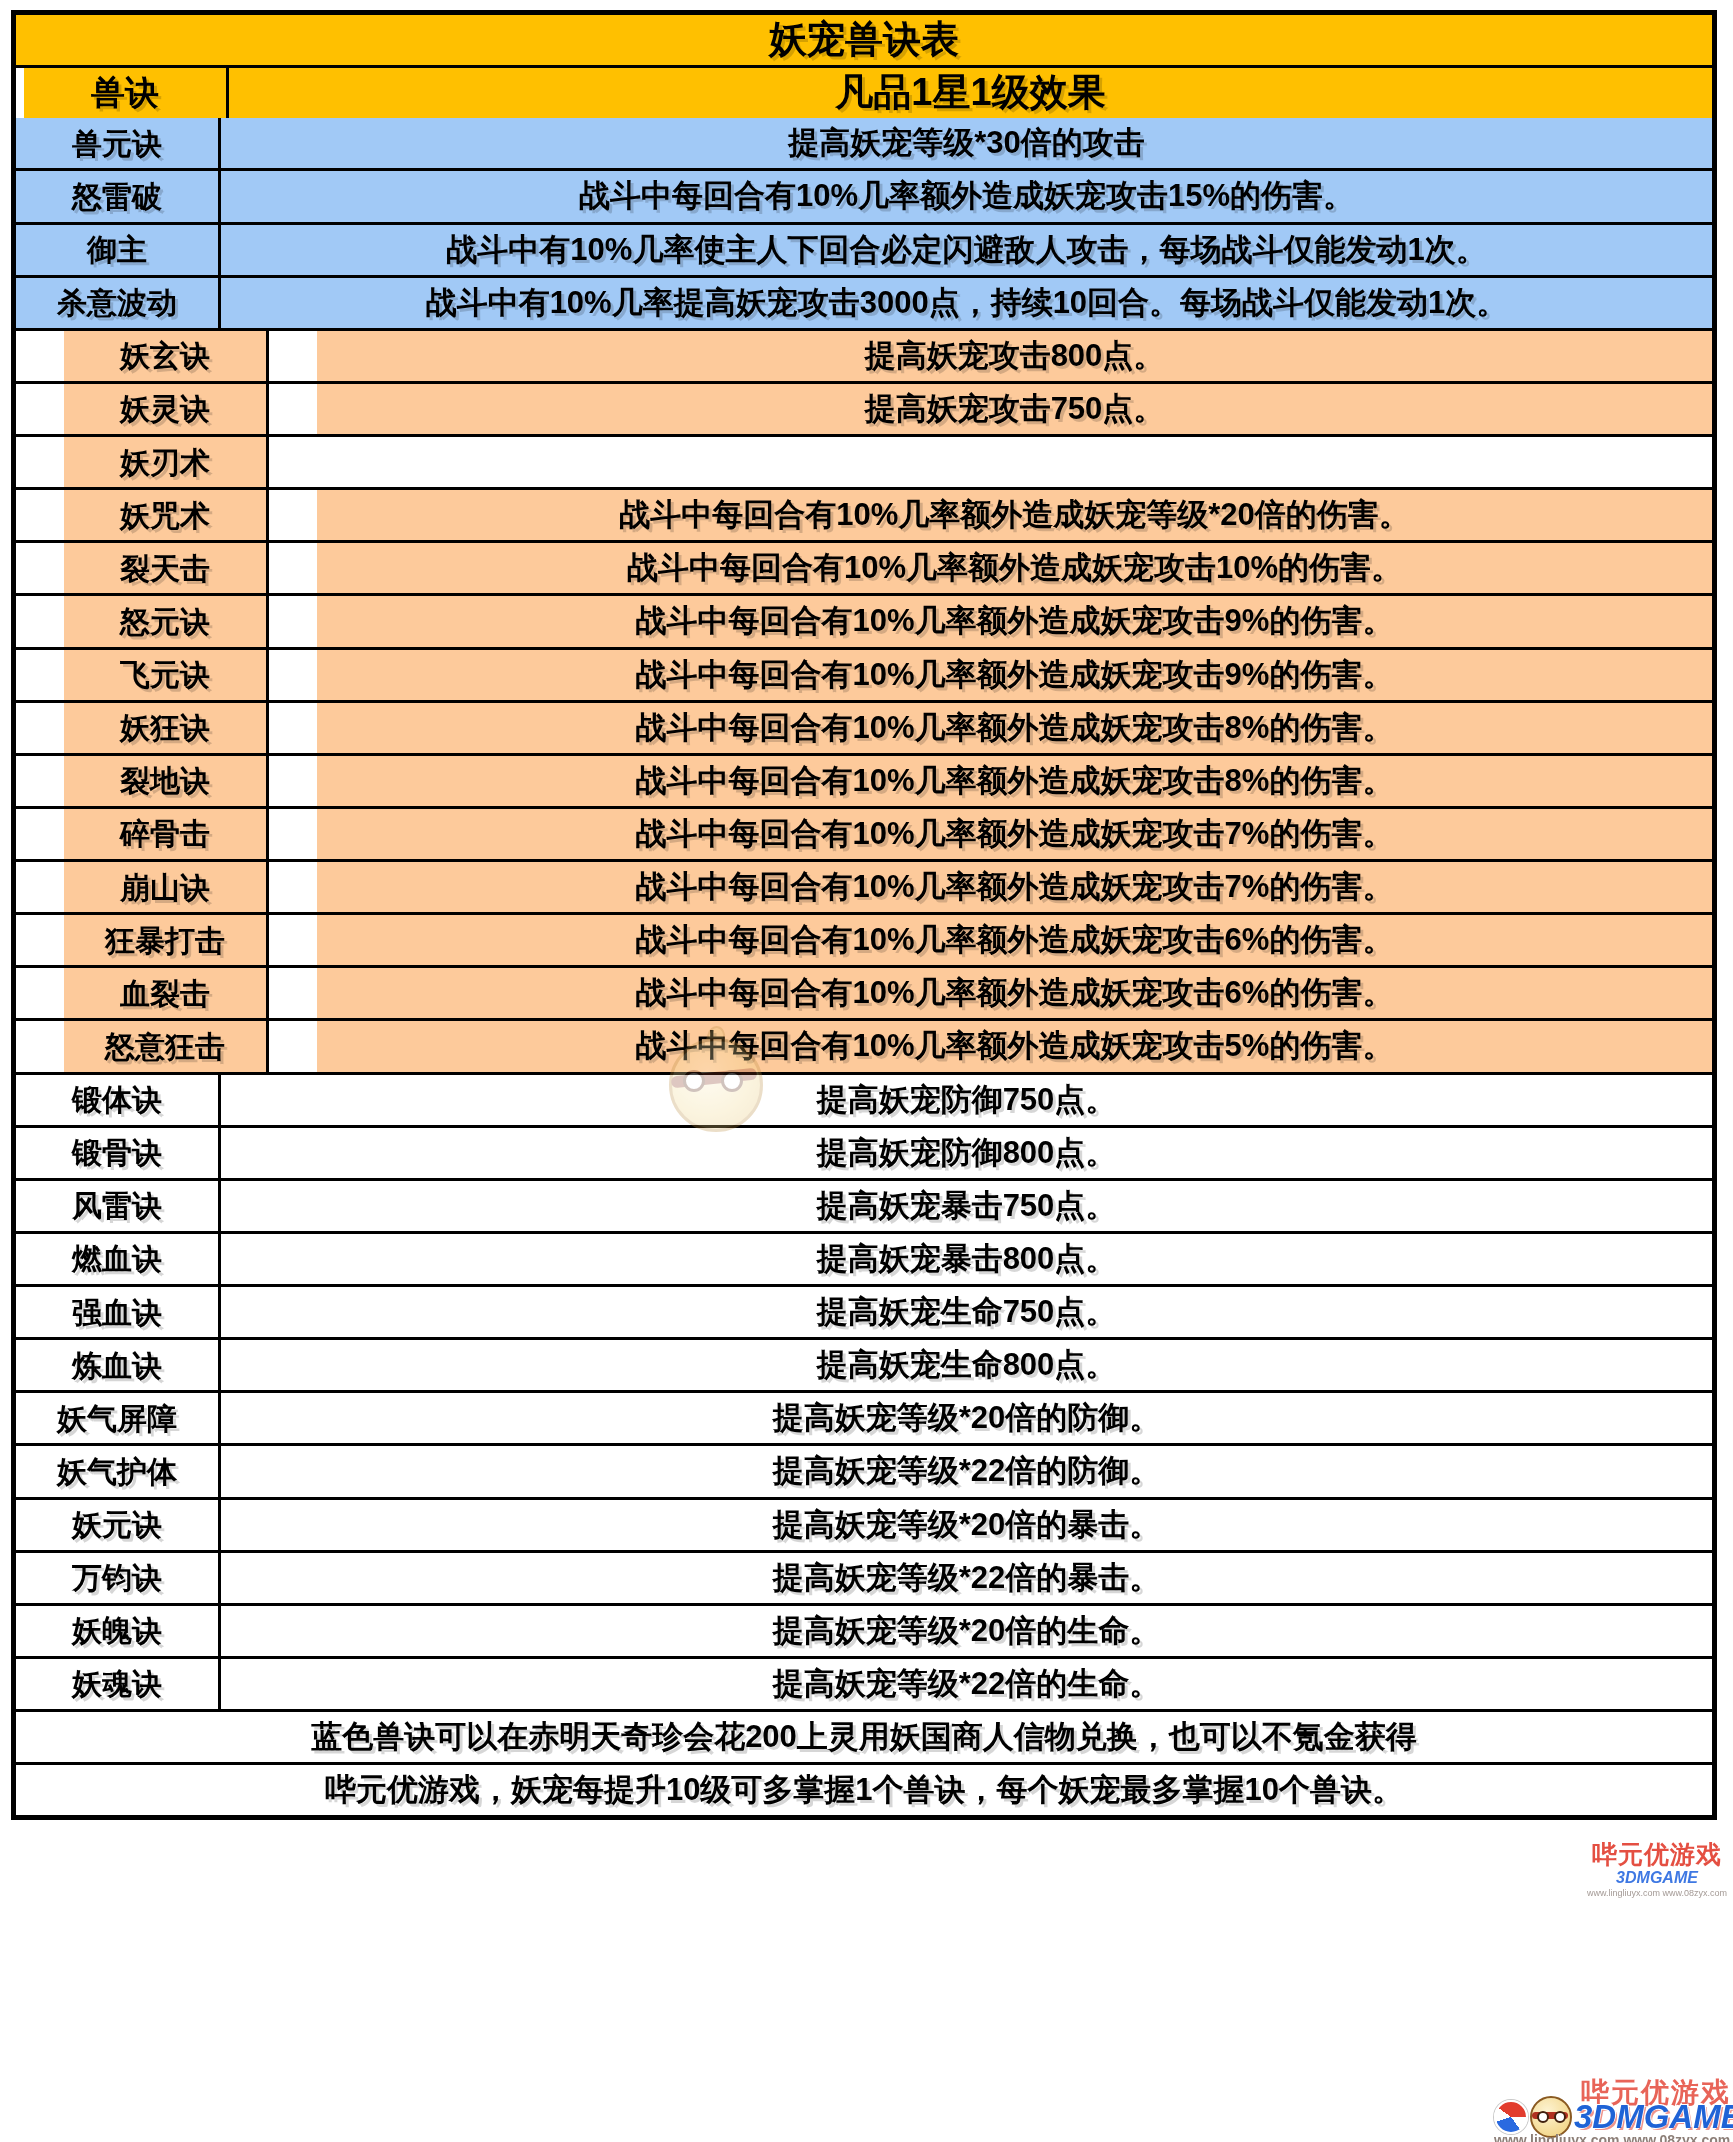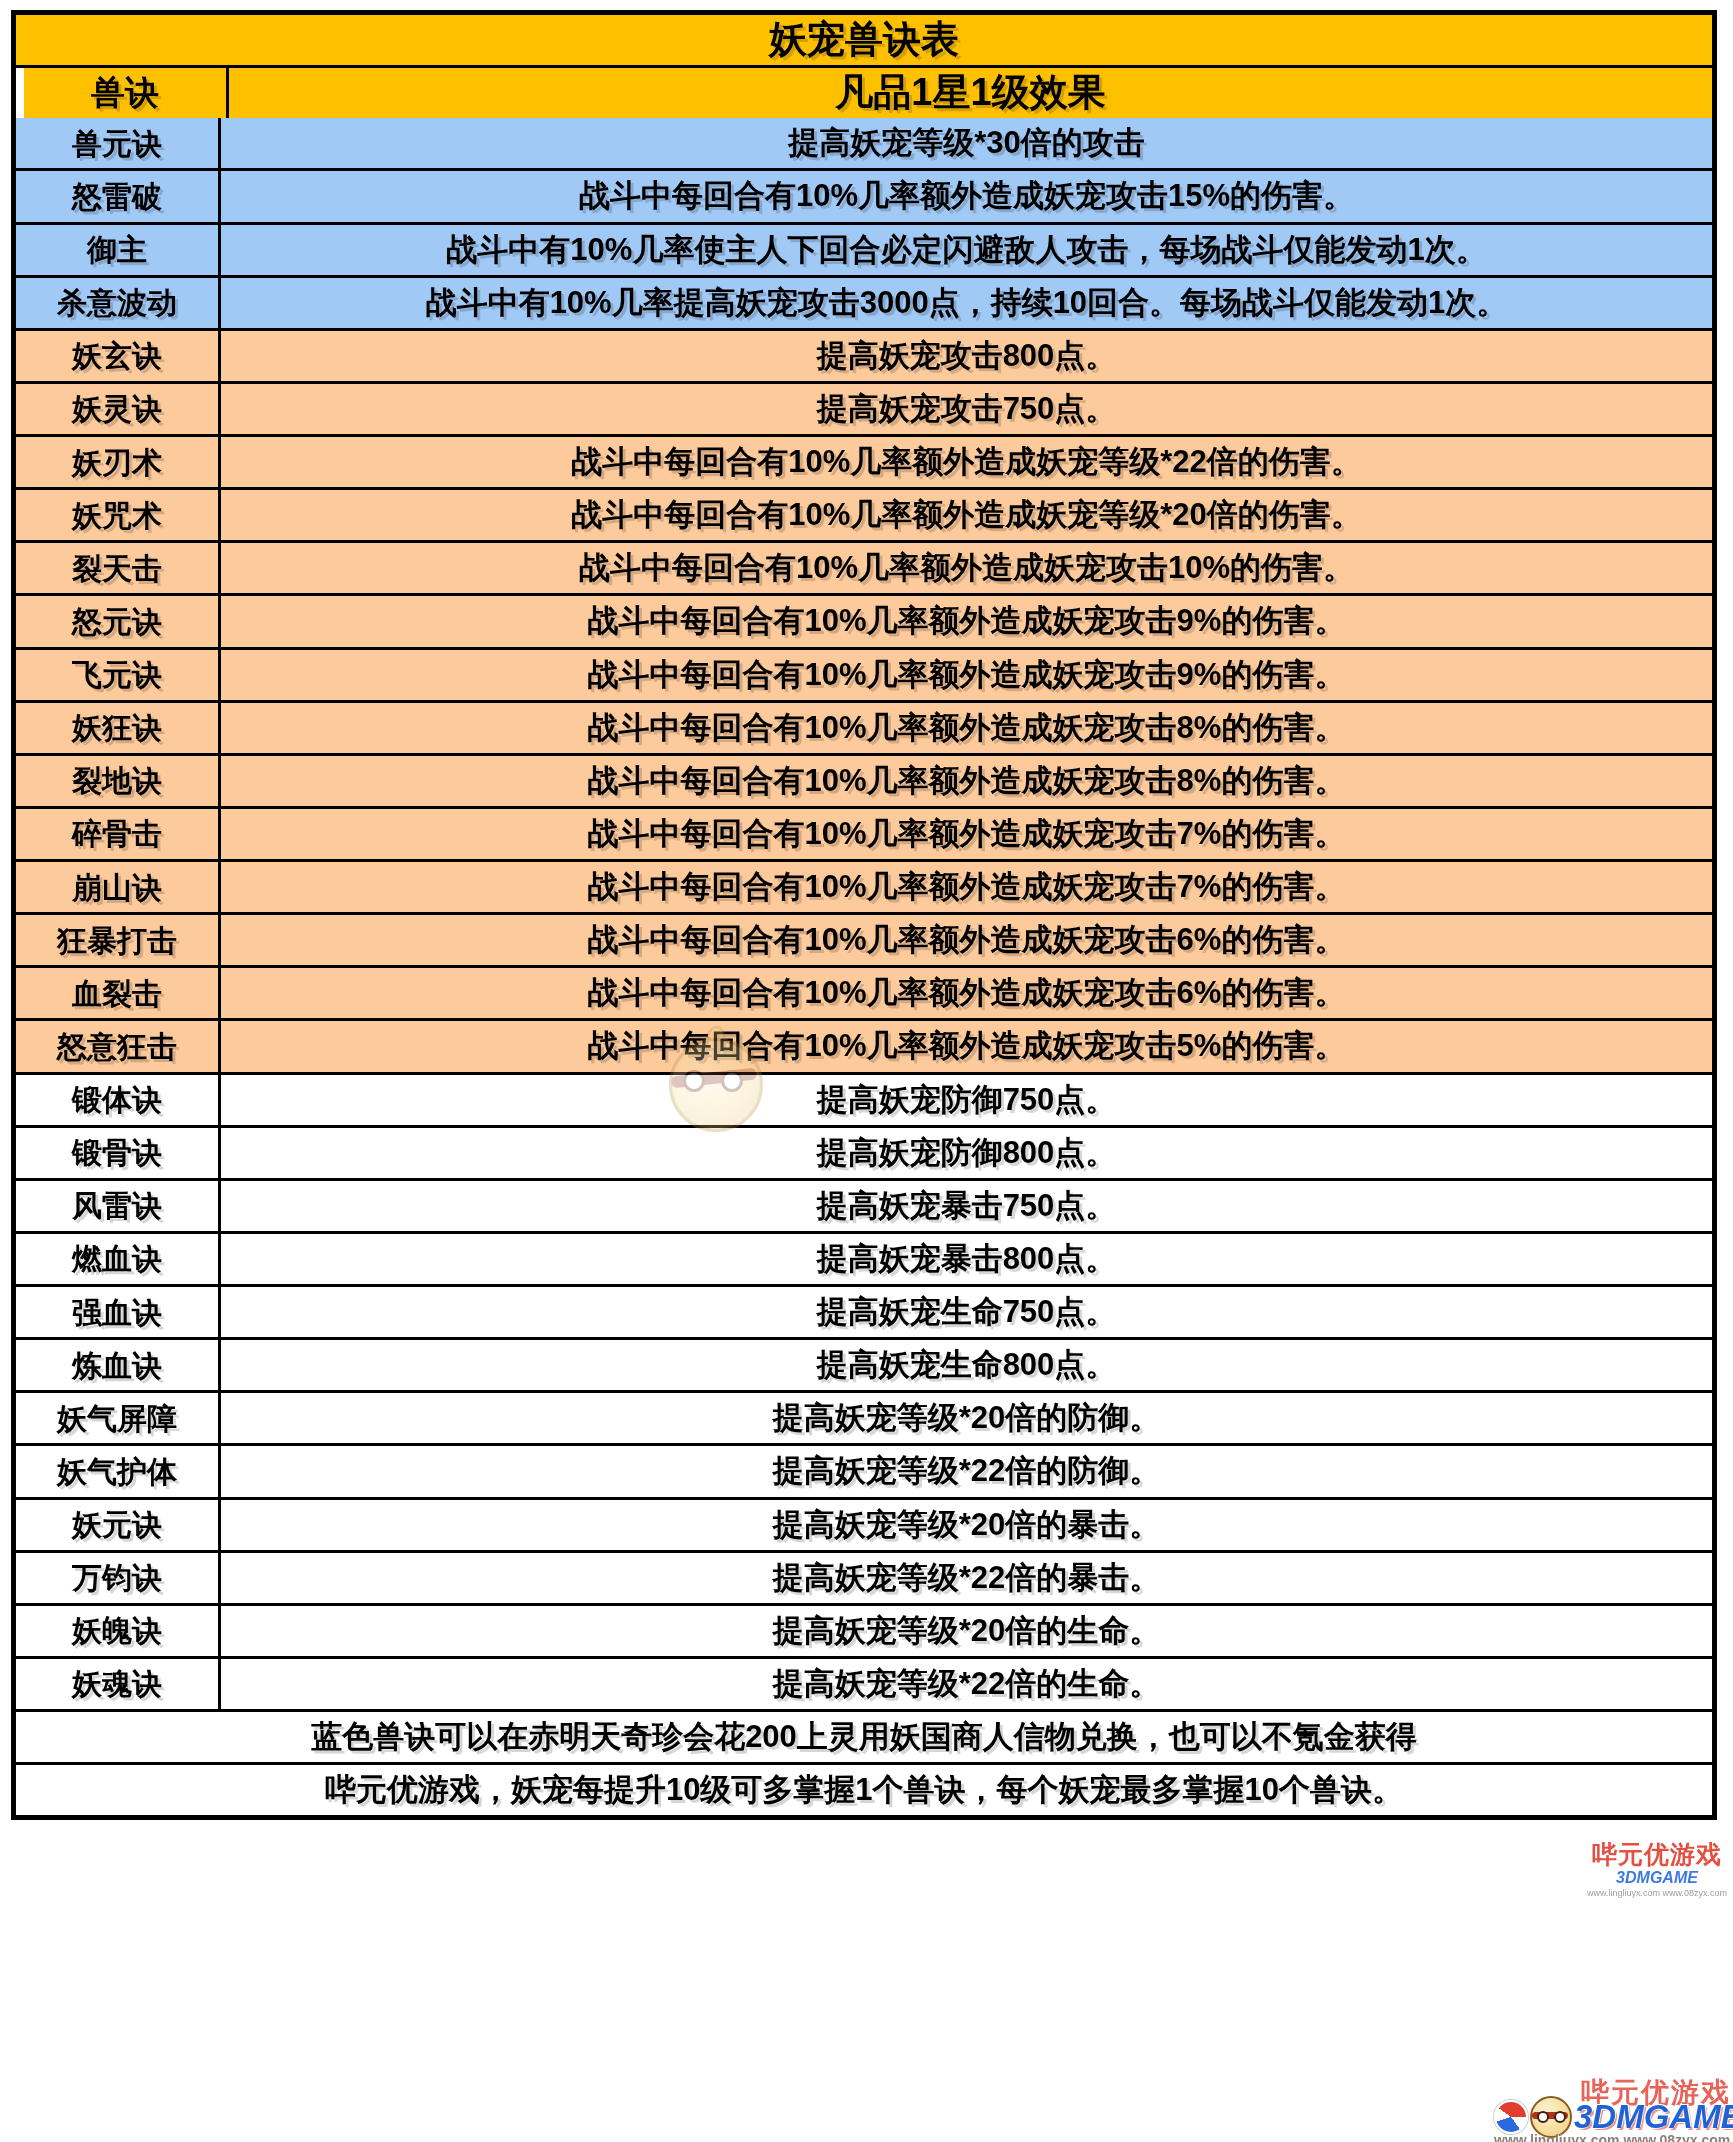--- a/index.html
+++ b/index.html
@@ -20,21 +20,21 @@
     text-shadow:3px 3px 0 rgba(0,0,0,0.16);
   }
   .name{width:205px;border-right:3px solid #000;font-size:30px;}
   .effect{flex:1;font-size:31px;}
   .merged{flex:1;font-size:31px;}
   .title-cell{font-size:38px;}
   .header-name{font-size:34px;margin-left:8px;}
   .header-effect{font-size:38px;}
   .t-yellow{background:#FFC000;}
   .t-blue{background:#A1C9F6;}
-  .t-orange{background:#FDCA9B;}
+  .t-orange{background:#FDCA9B;margin-left:48px;}
   .t-white{background:#ffffff;}
 
   
   .wm-center{position:absolute;left:663px;top:1028px;width:102px;height:106px;opacity:.28;pointer-events:none;}
   .wm-center .fish-body{
     position:absolute;left:6px;top:10px;width:88px;height:88px;border-radius:50%;
     background:radial-gradient(circle at 40% 35%, #fdf3d2 0%, #f2d98e 55%, #dfb55e 100%);
     border:3px solid #b98a3c;
   }
   .wm-center .fish-band{position:absolute;left:8px;top:44px;width:86px;height:12px;background:#8c3b23;border-radius:6px;transform:rotate(-6deg);}
@@ -108,21 +108,20 @@
     <div class="cell effect t-orange">提高妖宠攻击800点。</div>
   </div>
 
   <div class="row">
     <div class="cell name t-orange">妖灵诀</div>
     <div class="cell effect t-orange">提高妖宠攻击750点。</div>
   </div>
 
   <div class="row">
     <div class="cell name t-orange">妖刃术</div>
-    <div class="cell effect t-orange">战斗中每回合有10%几率额外造成妖宠等级*22倍的伤害。</div>
   </div>
 
   <div class="row">
     <div class="cell name t-orange">妖咒术</div>
     <div class="cell effect t-orange">战斗中每回合有10%几率额外造成妖宠等级*20倍的伤害。</div>
   </div>
 
   <div class="row">
     <div class="cell name t-orange">裂天击</div>
     <div class="cell effect t-orange">战斗中每回合有10%几率额外造成妖宠攻击10%的伤害。</div>

